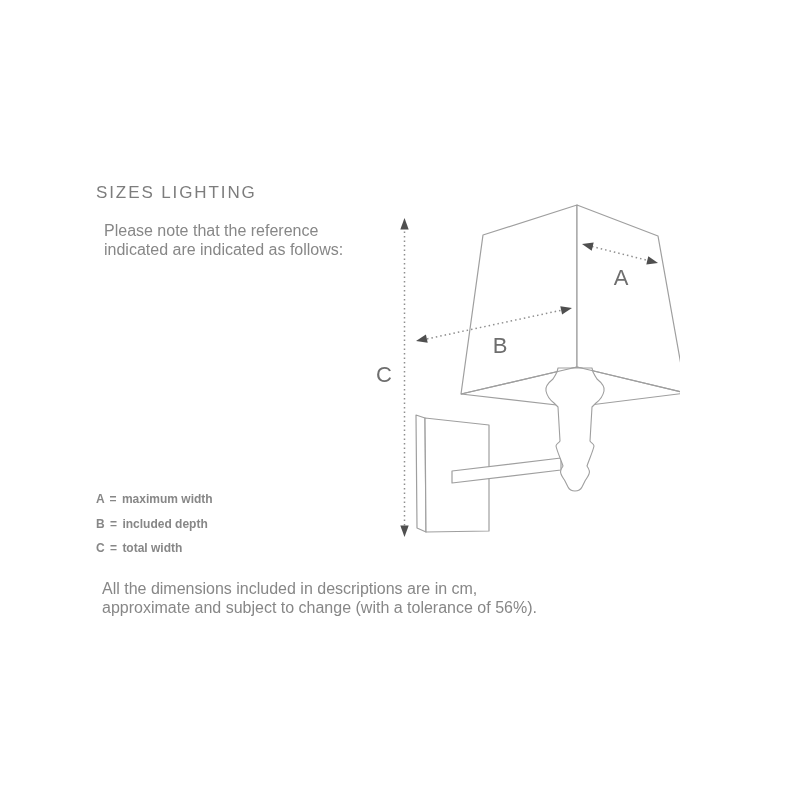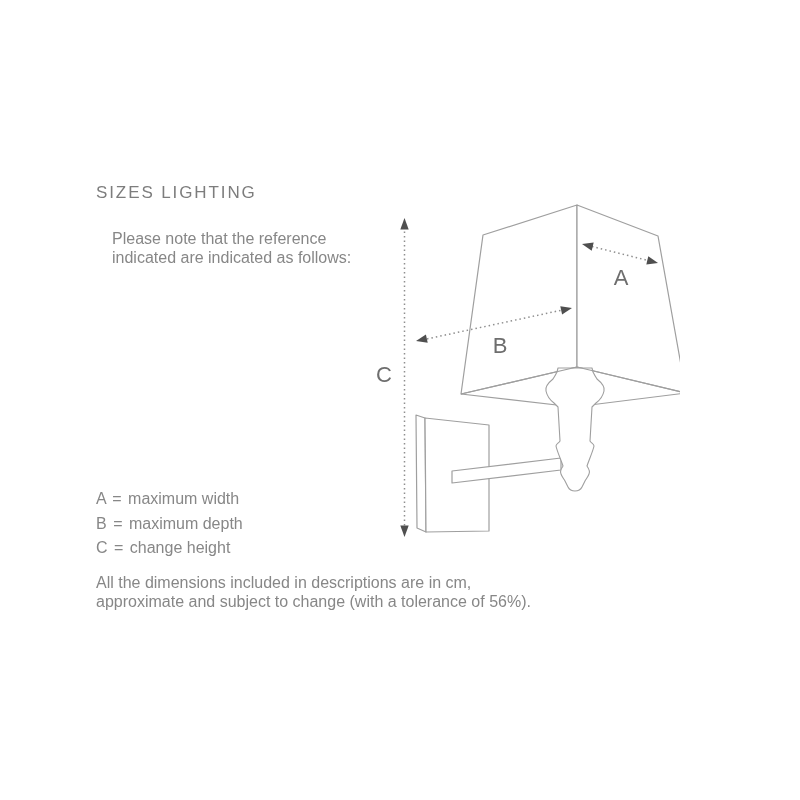--- a/index.html
+++ b/index.html
@@ -22,43 +22,44 @@
     margin: 0;
     font-size: 17px;
     font-weight: normal;
     letter-spacing: 1.9px;
     color: #7d7d7d;
   }
   .intro {
     position: absolute;
     left: 96px;
     top: 213px;
-    margin: 16px;
+    margin: 8px;
     font-size: 16px;
     line-height: 19px;
     color: #878787;
   }
   .legend {
     position: absolute;
     left: 96px;
     top: 487px;
-    font-size: 16px;
+    font-size: 12px;
     color: #878787;
+    font-weight: bold;
   }
   .legend-row {
     height: 24.5px;
     line-height: 24.5px;
     white-space: nowrap;
   }
   .legend-row .eq { margin: 0 2px; }
   .footer {
     position: absolute;
     left: 96px;
     top: 573px;
-    margin: 0;
+    margin: 6px;
     font-size: 16px;
     line-height: 19px;
     color: #878787;
   }
   .diagram {
     position: absolute;
     left: 0;
     top: 0;
   }
   .diagram text {
@@ -71,22 +72,22 @@
 <body>
 
 <div class="page">
 
   <h1 class="title">SIZES LIGHTING</h1>
 
   <p class="intro"><span>Please note that the reference</span><br><span>indicated are indicated as follows:</span></p>
 
   <div class="legend">
     <div class="legend-row"><span>A</span> <span class="eq">=</span> <span>maximum width</span></div>
-    <div class="legend-row"><span>B</span> <span class="eq">=</span> <span>maximum depth</span></div>
-    <div class="legend-row"><span>C</span> <span class="eq">=</span> <span>change height</span></div>
+    <div class="legend-row"><span>B</span> <span class="eq">=</span> <span>included depth</span></div>
+    <div class="legend-row"><span>C</span> <span class="eq">=</span> <span>total width</span></div>
   </div>
 
   <p class="footer"><span>All the dimensions included in descriptions are in cm,</span><br><span>approximate and subject to change (with a tolerance of 56%).</span></p>
 
   <svg class="diagram" width="800" height="800" viewBox="0 0 800 800">
 
     <g fill="#ffffff" stroke="#9f9f9f" stroke-width="1.2" stroke-linejoin="round">
       <path d="M416,415 L425,418 L426,532 L417,528 Z"></path>
       <path d="M425,418 L489,425 L489,531 L426,532 Z"></path>
 

